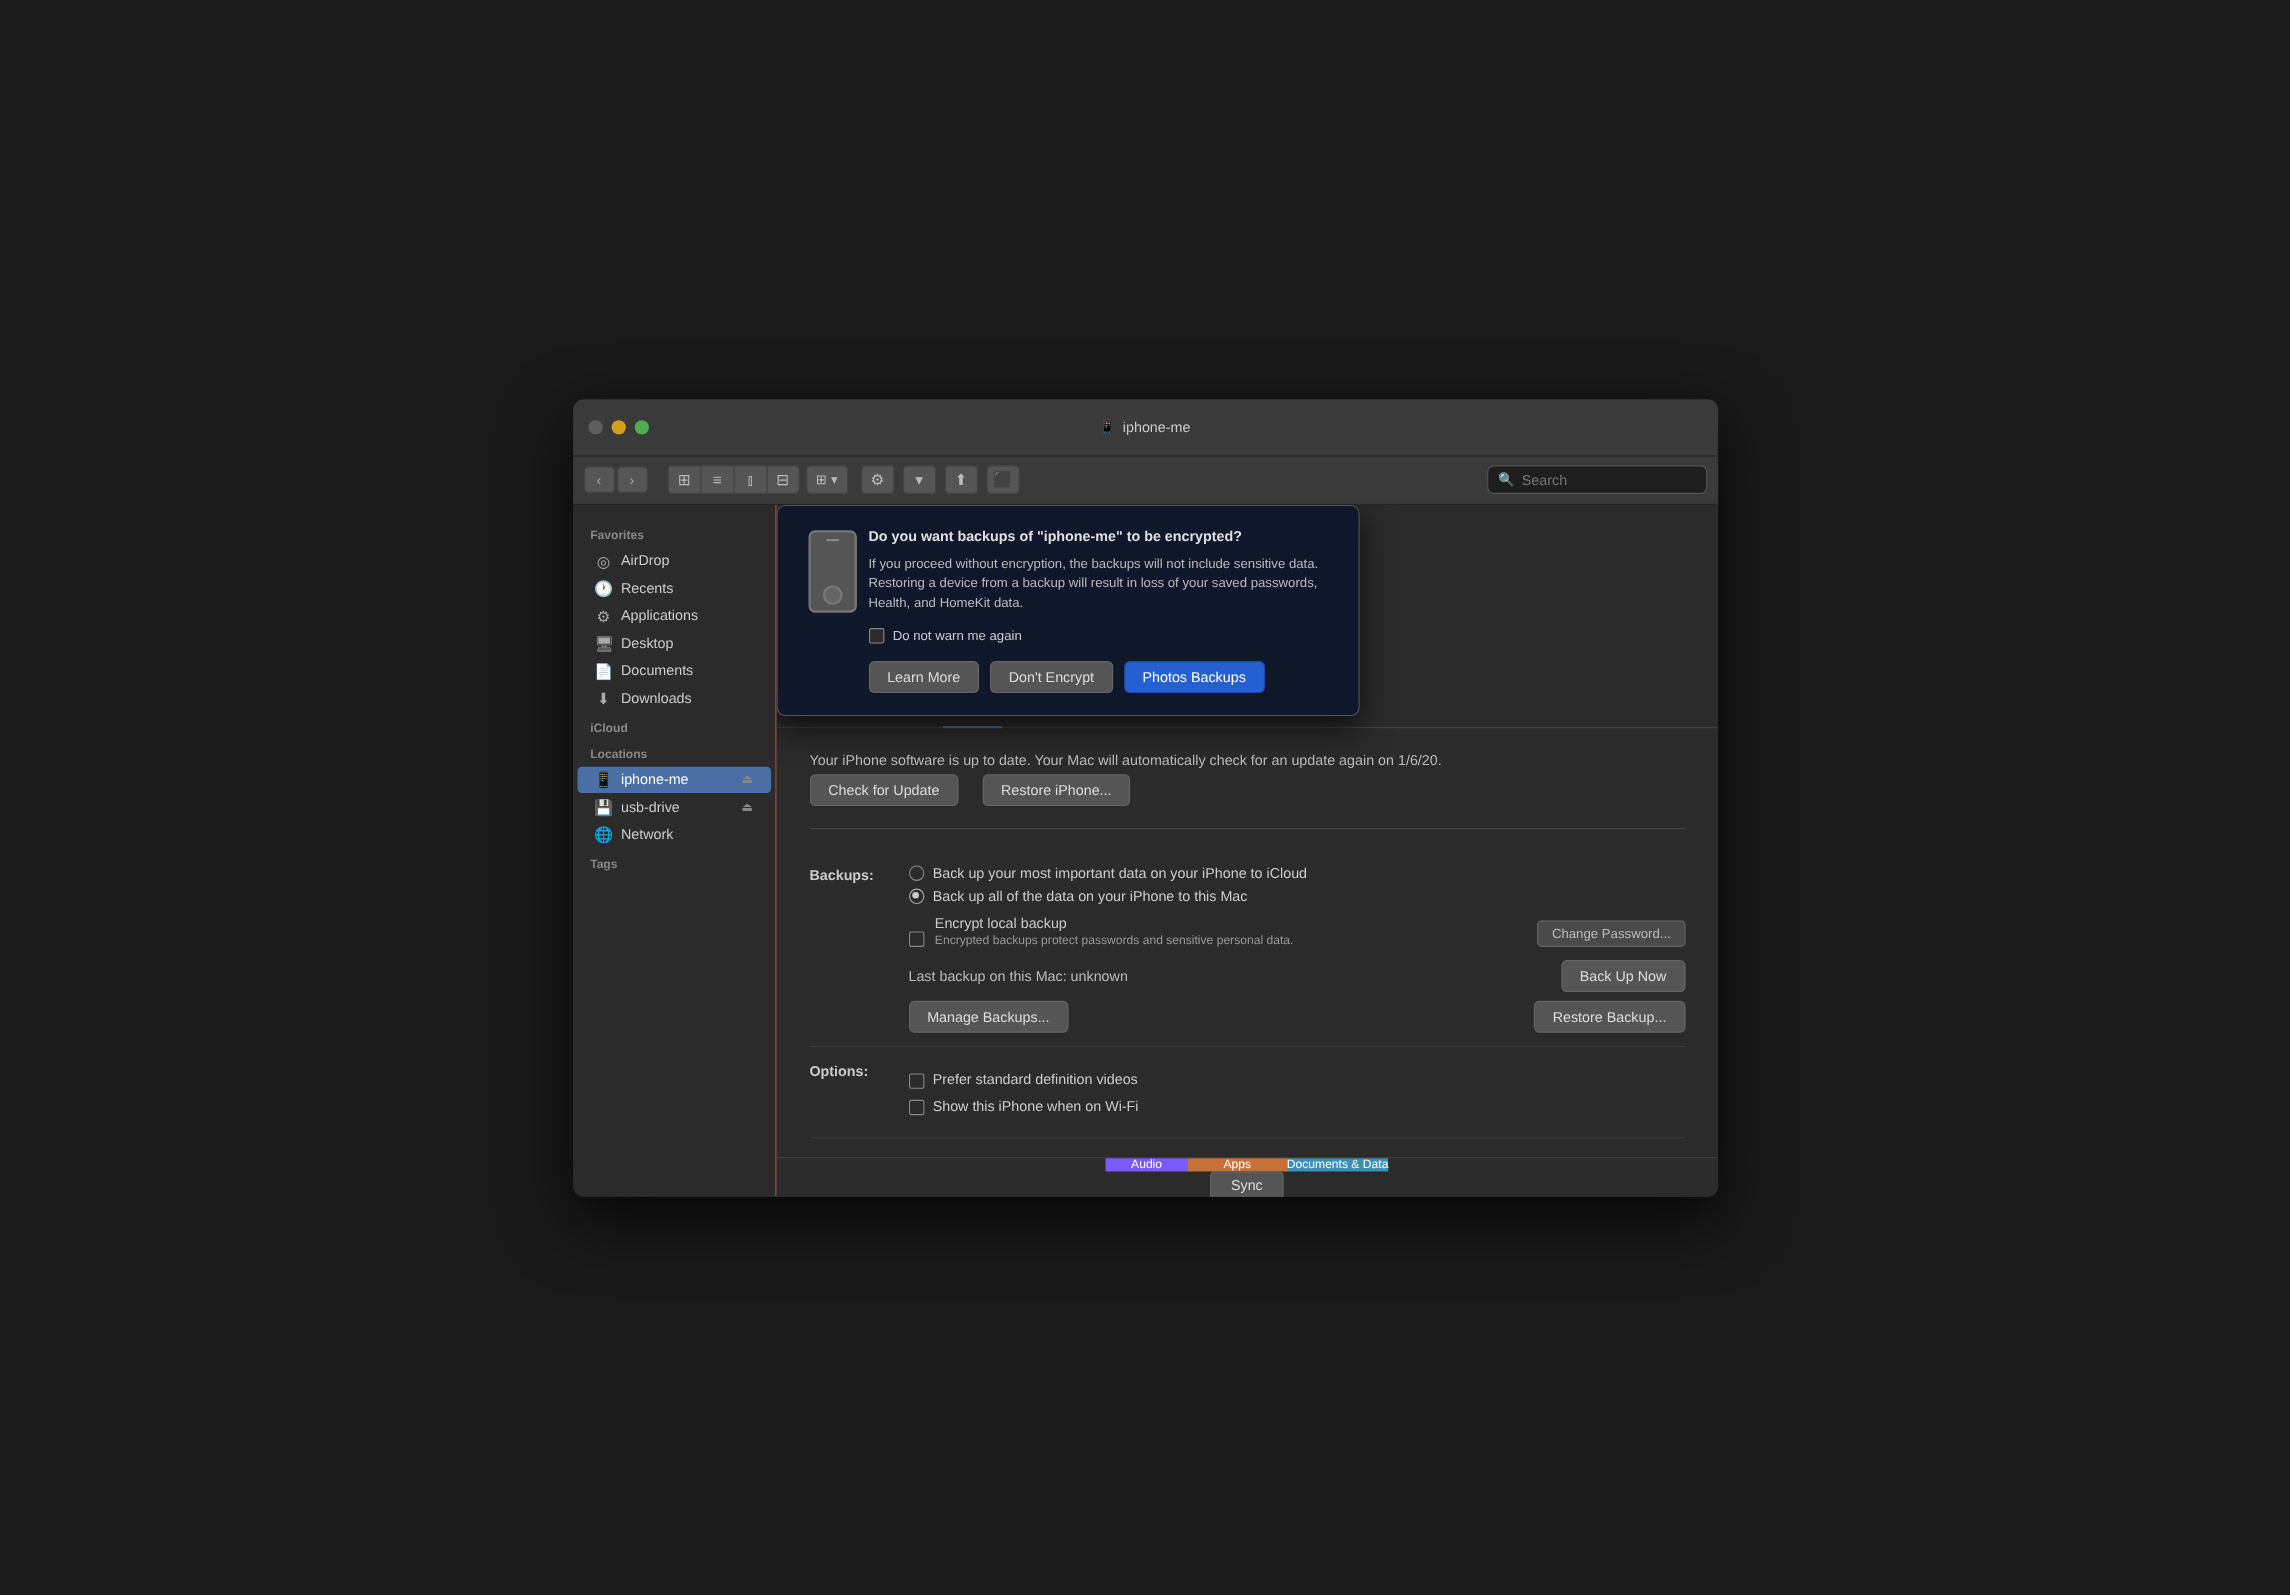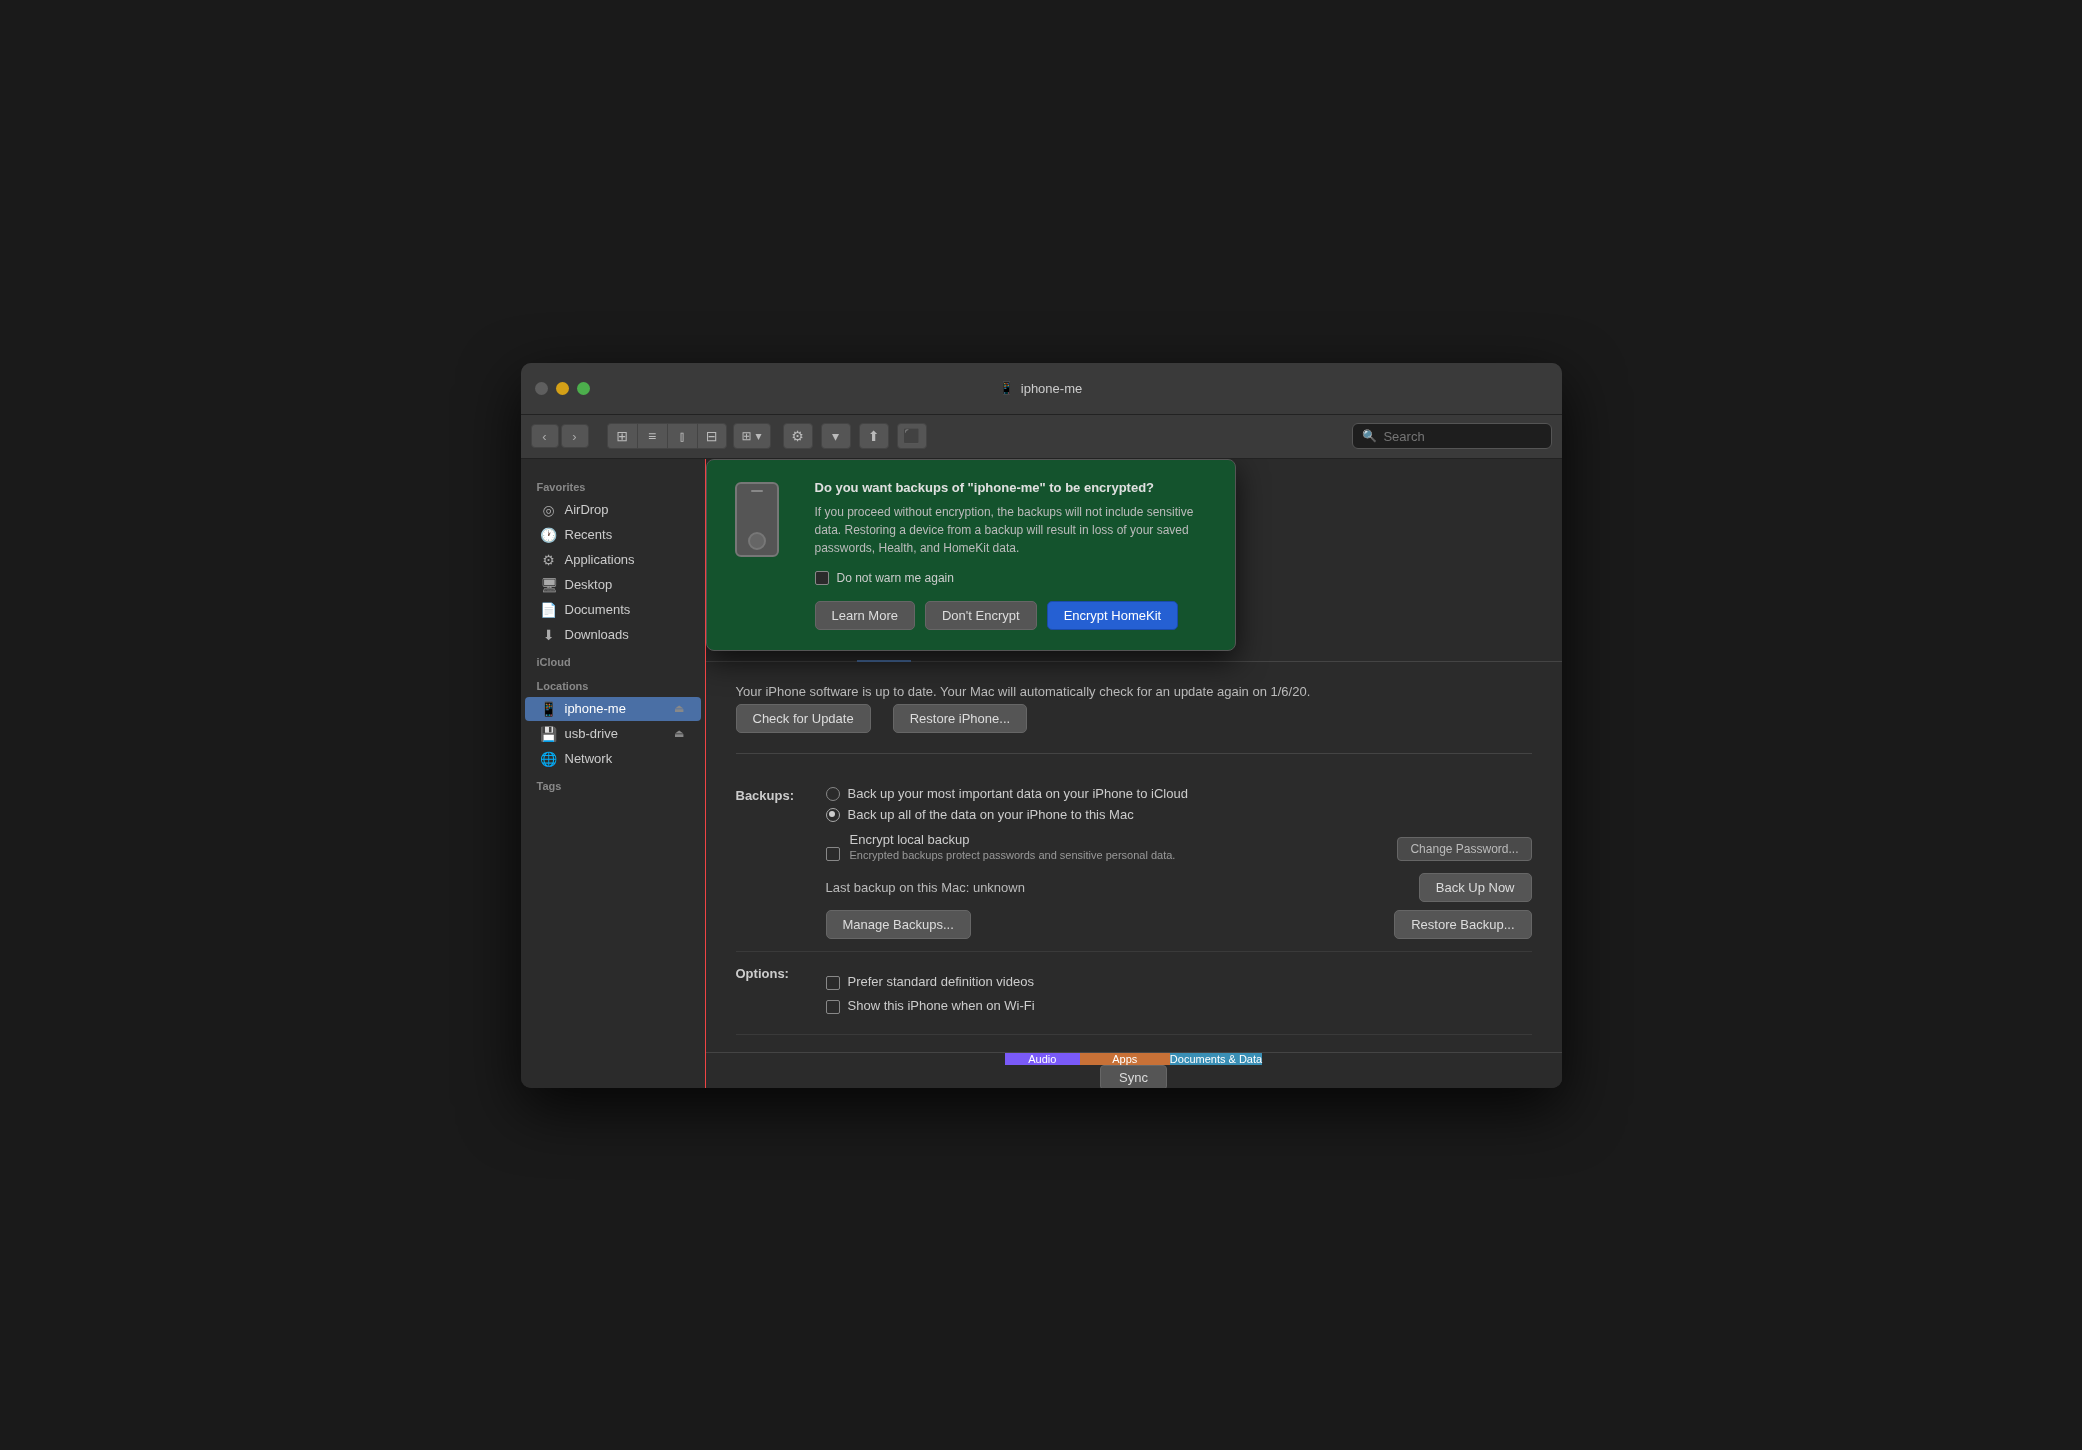--- a/index.html
+++ b/index.html
@@ -202,29 +202,29 @@
     
     .right-panel {
       flex: 1;
       background: #2b2b2b;
       overflow: hidden;
       display: flex;
       flex-direction: column;
       position: relative;
     }
     .dialog-box {
-      background: #14532d;
+      background: #0f172a;
       border: 1px solid #555;
       border-radius: 8px;
       padding: 20px;
       width: 530px;
       margin-top: 0;
       box-shadow: 0 10px 30px rgba(0,0,0,0.7);
       display: flex;
-      gap: 28px;
+      gap: 3px;
     }
     .dialog-phone-icon {
       width: 60px;
       height: 80px;
       flex-shrink: 0;
       display: flex;
       align-items: center;
       justify-content: center;
     }
     .phone-silhouette {
@@ -622,21 +622,21 @@
             <div class="dialog-content">
               <div class="dialog-title">Do you want backups of "iphone-me" to be encrypted?</div>
               <div class="dialog-body">If you proceed without encryption, the backups will not include sensitive data. Restoring a device from a backup will result in loss of your saved passwords, Health, and HomeKit data.</div>
               <div class="dialog-checkbox-row">
                 <div class="dialog-checkbox"></div>
                 <span class="dialog-checkbox-label">Do not warn me again</span>
               </div>
               <div class="dialog-buttons">
                 <button class="btn">Learn More</button>
                 <button class="btn">Don't Encrypt</button>
-                <button class="btn btn-primary">Encrypt HomeKit</button>
+                <button class="btn btn-primary">Photos Backups</button>
               </div>
             </div>
           </div>
         </div>
 
         <div style="height: 170px; flex-shrink: 0;"></div>
         <div class="device-tabs">
           <div class="device-tab">Photos</div>
           <div class="device-tab">Files</div>
           <div class="device-tab active">Info</div>

